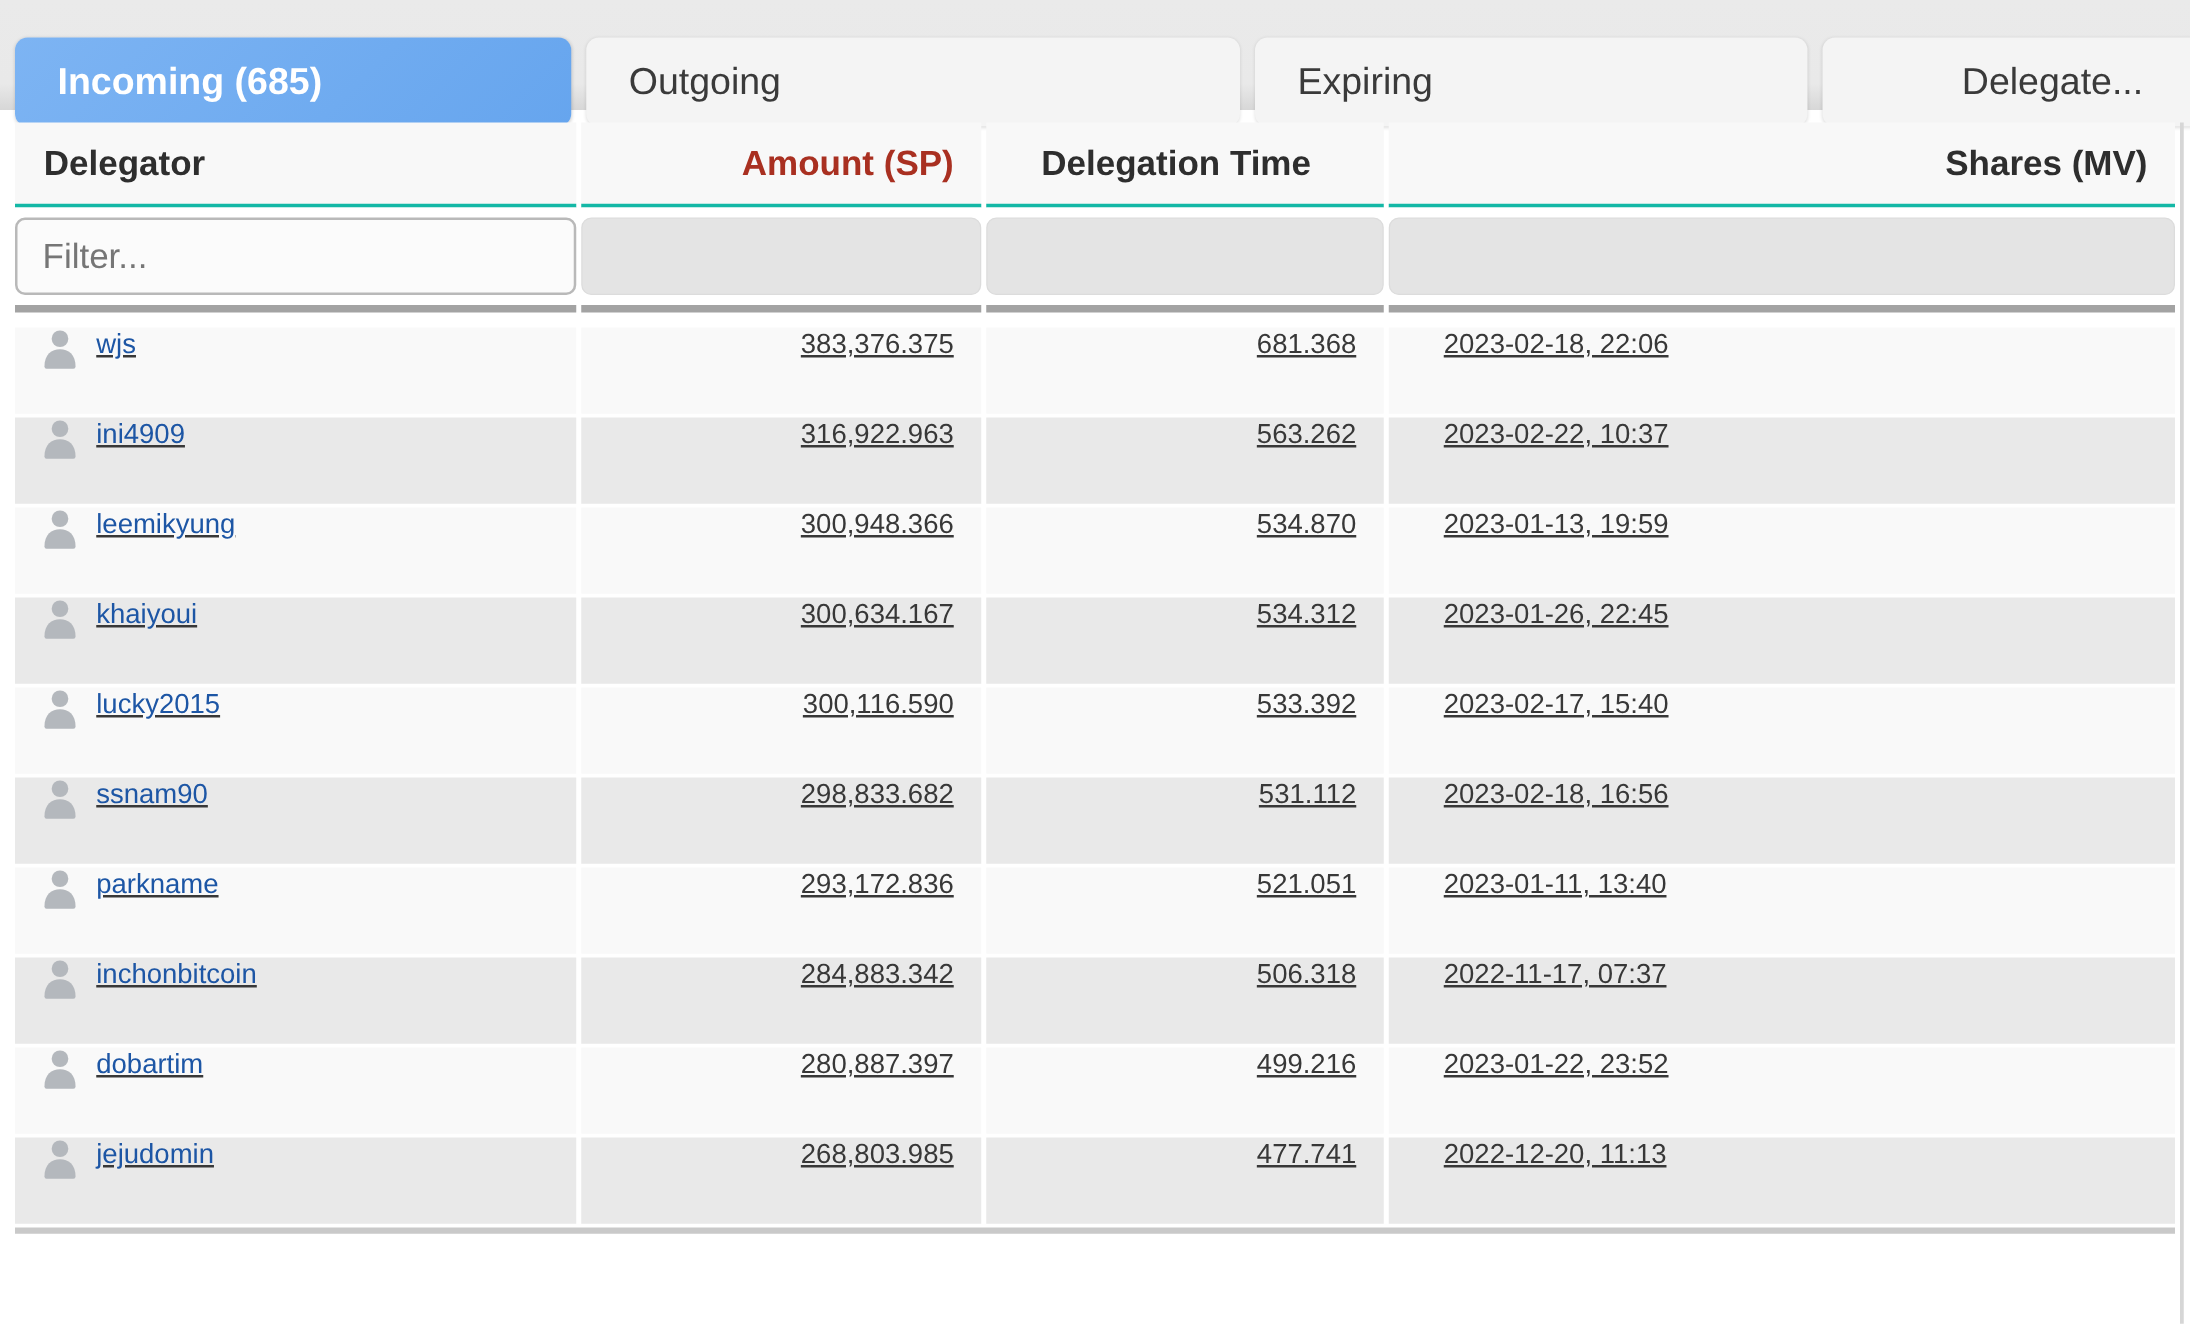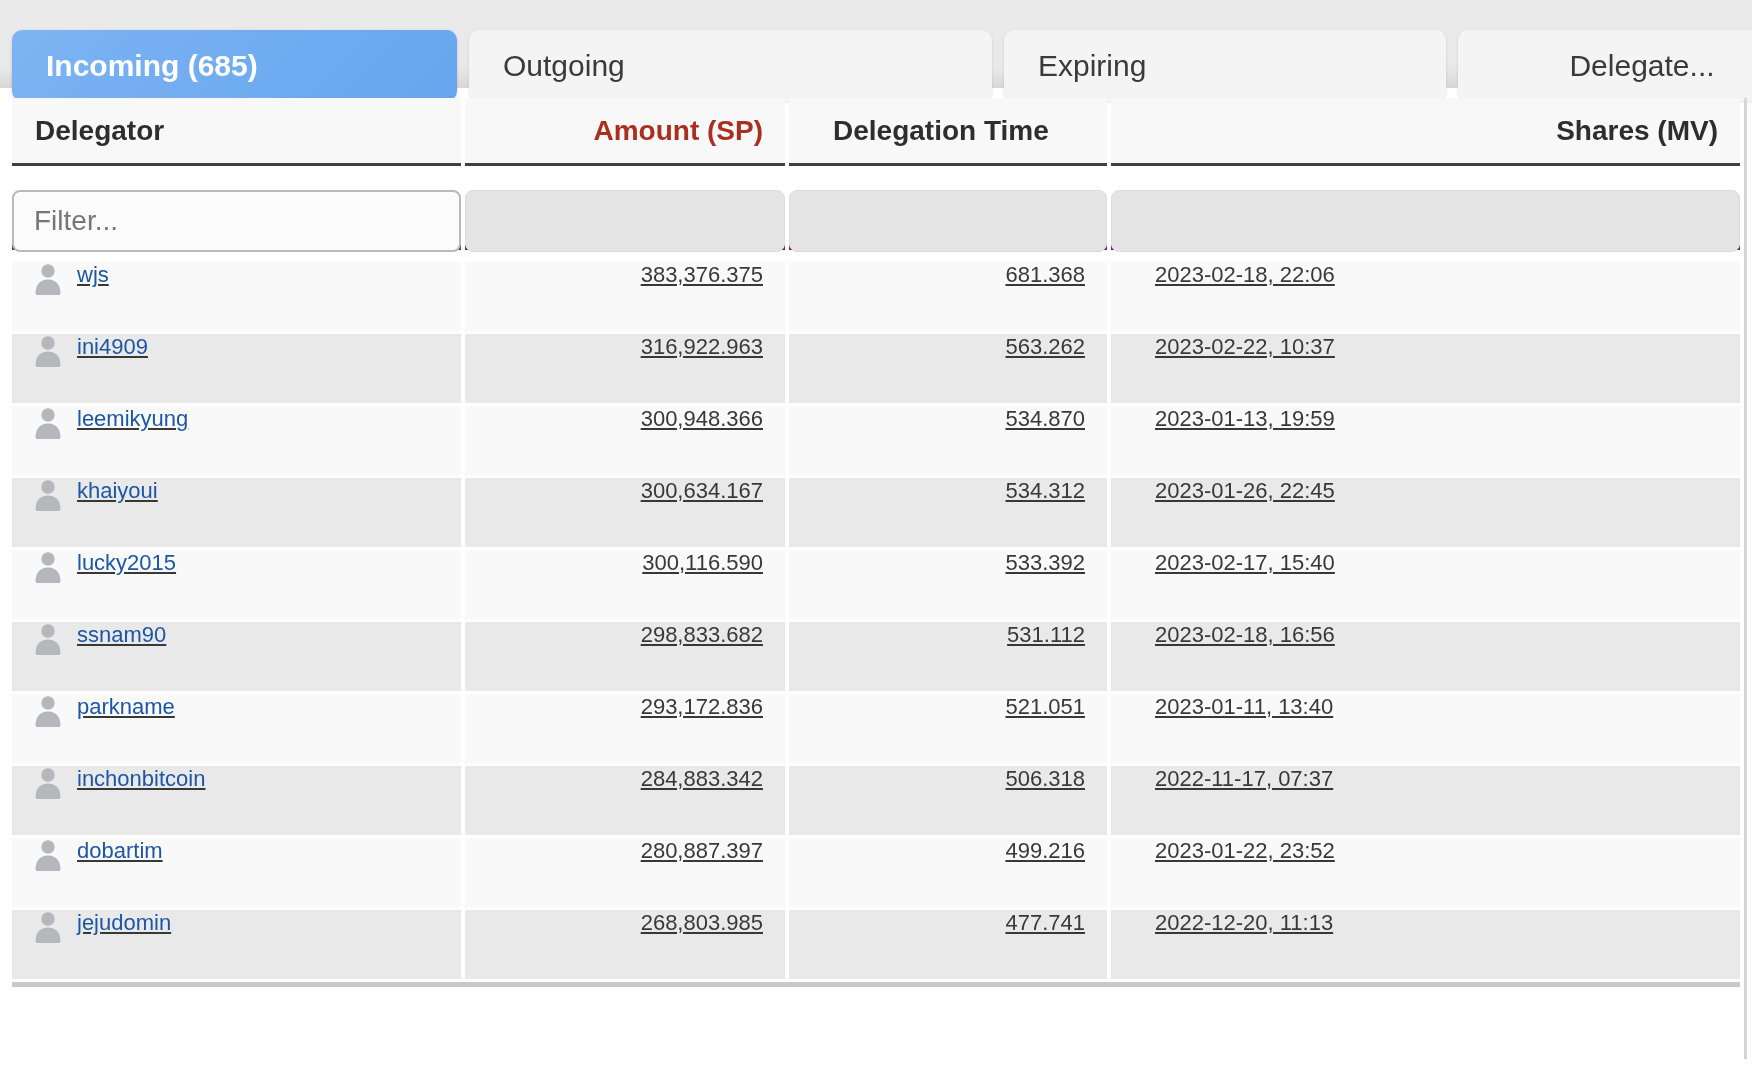--- a/index.html
+++ b/index.html
@@ -40,35 +40,35 @@
     display:grid;
     grid-template-columns:449px 320px 318px 1fr;
     column-gap:4px;
   }
   .table-wrap { margin:10px 12px 0; position:relative; }
 
   
   .hrow .hcell {
     box-sizing:border-box; height:68px;
     background:#f8f8f8;
-    border-bottom:3px solid #404040;
+    border-bottom:3px solid #14b8a6;
     display:flex; align-items:center;
     font-size:28px; font-weight:700; color:#2e2e2e;
     cursor:pointer;
   }
   .hcell.c1 { padding-left:23px; }
   .hcell.c2, .hcell.c3 { justify-content:flex-end; padding-right:22px; }
   .hcell.c2 { color:var(--sorted-header,#a93021); }
   .hcell.c4 { padding-left:44px; }
 
   
   .frow .fcell {
     box-sizing:border-box; height:84px;
-    padding-top:24px;
-    border-bottom:6px solid #701a75;
+    padding-top:8px;
+    border-bottom:6px solid #a3a3a3;
     background:#ffffff;
   }
   .filter-input {
     box-sizing:border-box; width:100%; height:62px;
     border:2px solid #b9b9b9; border-radius:8px;
     background:#fbfbfb;
     font-family:"Liberation Sans", sans-serif;
     font-size:28px; color:#555; padding:0 20px;
     outline:none;
   }

